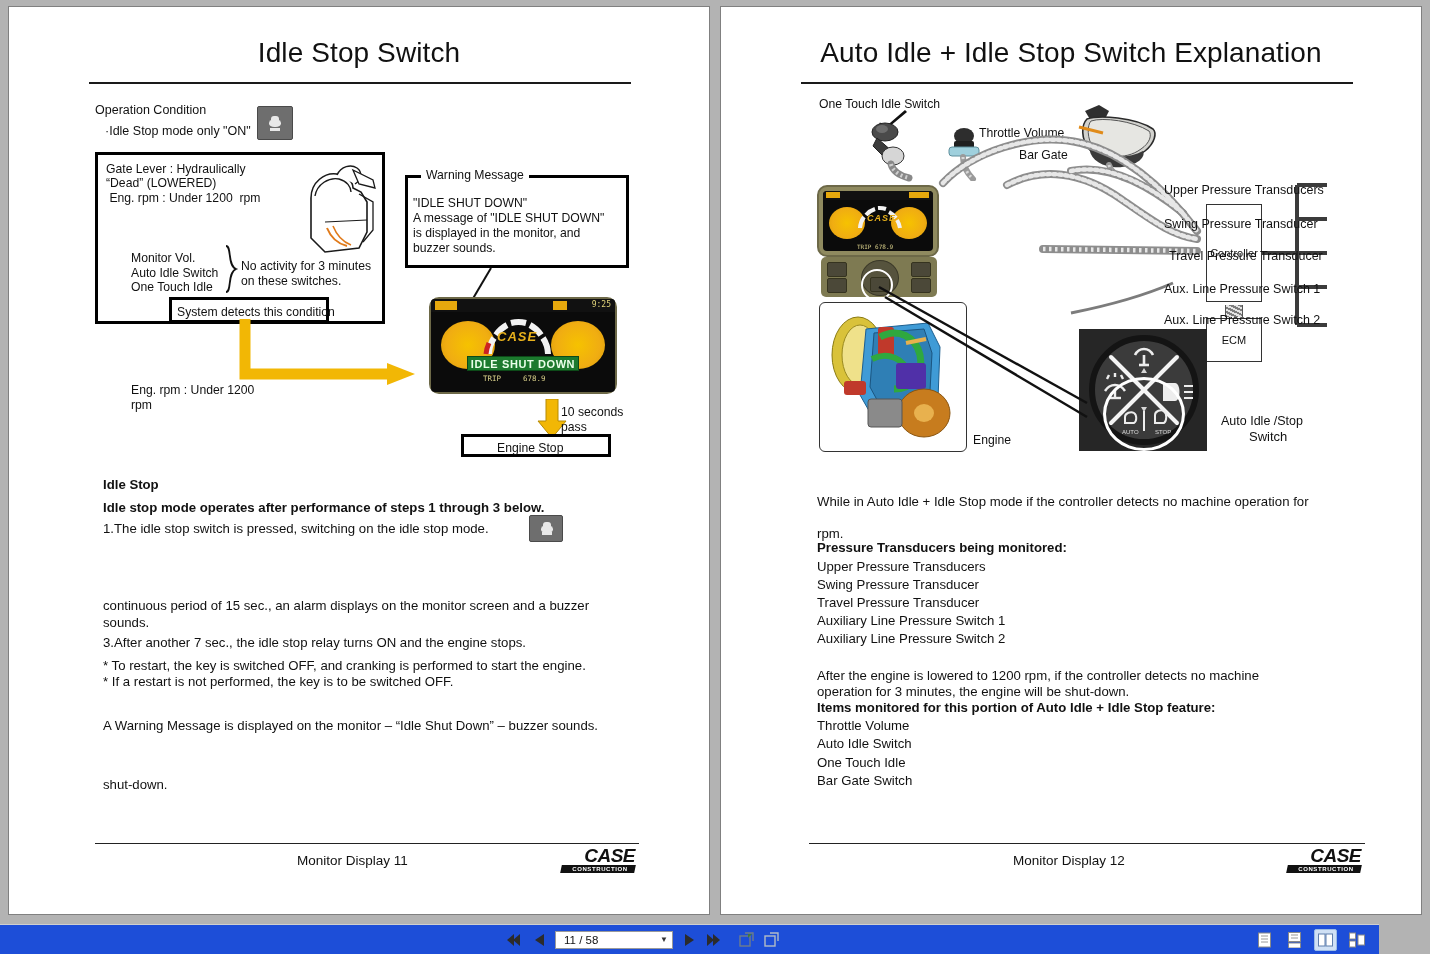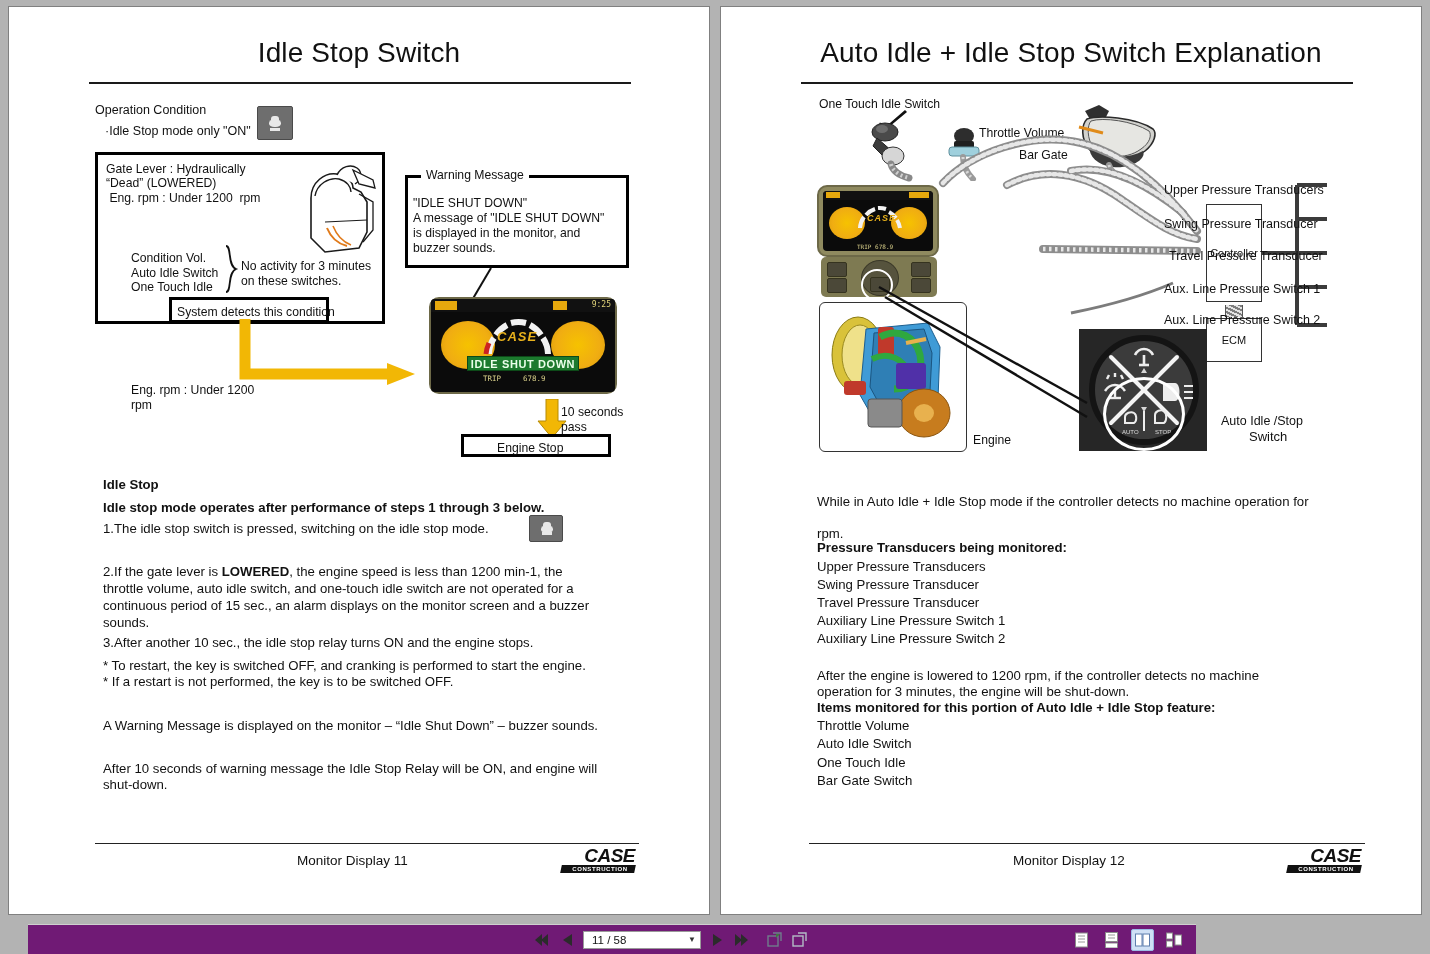--- a/index.html
+++ b/index.html
@@ -195,24 +195,24 @@
     transform:skewX(-12deg);
   }
   .case-logo .csub{
     position:absolute;left:8px;top:18px;width:70px;height:8px;
     color:#fff;font-size:6px;font-weight:bold;letter-spacing:.6px;
     text-align:center;line-height:8px;
   }
 
   
   #toolbar{
-    position:absolute;left:0;bottom:0;width:1168px;height:29px;
-    background:#701a75;
+    position:absolute;left:0;bottom:0;width:1379px;height:29px;
+    background:#1d4ed8;
     border-top:1px solid #cfcfcf;
-    display:flex;align-items:center;margin-left:28px;
+    display:flex;align-items:center;
   }
   .tb-center{
     position:absolute;left:505px;top:0;height:29px;display:flex;align-items:center;gap:7px;
   }
   .tb-btn{
     width:18px;height:20px;display:flex;align-items:center;justify-content:center;
     cursor:pointer;color:#2b2b2b;
   }
   .pagebox{
     width:118px;height:18px;background:#fff;border:1px solid #9a9a9a;
@@ -265,21 +265,21 @@
         <path d="M30 36 C30 20 44 10 56 12 C66 13 72 20 72 26 L80 30 L86 40 L86 70 L78 86 L44 90 L30 76 Z" fill="#ffffff" stroke="#1a1a1a" stroke-width="1.6"></path>
         <path d="M34 34 C36 22 48 15 58 17 C66 19 70 25 70 30" fill="none" stroke="#1a1a1a" stroke-width="1.4"></path>
         <path d="M56 13 C60 4 70 2 76 6 C82 10 80 18 74 22" fill="#fff" stroke="#1a1a1a" stroke-width="1.5"></path>
         <path d="M72 8 L92 18 L94 26 L78 22 Z" fill="#fff" stroke="#1a1a1a" stroke-width="1.3"></path>
         <path d="M44 60 L86 58" fill="none" stroke="#1a1a1a" stroke-width="1.2"></path>
         <path d="M46 66 C50 76 58 82 66 84" fill="none" stroke="#e07a1a" stroke-width="2"></path>
         <path d="M52 64 C56 74 62 80 70 83" fill="none" stroke="#e07a1a" stroke-width="1.6"></path>
         <path d="M78 32 L92 40 L92 68 L82 80" fill="none" stroke="#1a1a1a" stroke-width="1.3"></path>
       </svg>
 
-      <div class="t" style="left:122px;top:243px;">Condition Vol.</div>
+      <div class="t" style="left:122px;top:243px;">Monitor Vol.</div>
       <div class="t" style="left:122px;top:258px;">Auto Idle Switch</div>
       <div class="t" style="left:122px;top:272px;">One Touch Idle</div>
 
       <svg style="position:absolute;left:214px;top:238px;" width="16" height="48" viewBox="0 0 16 48">
         <path d="M3 1 C9 1 4 20 13 24 C4 28 9 47 3 47" fill="none" stroke="#111" stroke-width="1.8"></path>
       </svg>
       <div class="t" style="left:232px;top:251px;">No activity for 3 minutes</div>
       <div class="t" style="left:232px;top:266px;">on these switches.</div>
 
       <div class="bx bx-thick" style="left:160px;top:290px;width:160px;height:26px;"></div>
@@ -346,34 +346,29 @@
       <div class="body-t" style="left:94px;top:513px;">1.The idle stop switch is pressed, switching on the idle stop mode.</div>
 
       <div class="sw-btn" style="left:520px;top:508px;width:34px;height:27px;border-radius:2px;">
         <div class="sw-glyph" style="width:10px;height:13px;">
           <div class="cap"></div>
             <div class="bodyp"></div>
             <div class="base"></div>
         </div>
       </div>
 
-      <div class="body-t" style="left:94px;top:556px;">
-        <span>2.If the gate lever is </span><span class="bold">LOWERED</span><span>, the engine speed is less than 1200 min-1, the</span>
-      </div>
-      <div class="body-t" style="left:94px;top:573px;">throttle volume, auto idle switch, and one-touch idle switch are not operated for a</div>
       <div class="body-t" style="left:94px;top:590px;">continuous period of 15 sec., an alarm displays on the monitor screen and a buzzer</div>
       <div class="body-t" style="left:94px;top:607px;">sounds.</div>
-      <div class="body-t" style="left:94px;top:627px;">3.After another 10 sec., the idle stop relay turns ON and the engine stops.</div>
+      <div class="body-t" style="left:94px;top:627px;">3.After another 7 sec., the idle stop relay turns ON and the engine stops.</div>
 
       <div class="body-t" style="left:94px;top:650px;">* To restart, the key is switched OFF, and cranking is performed to start the engine.</div>
       <div class="body-t" style="left:94px;top:666px;">* If a restart is not performed, the key is to be switched OFF.</div>
 
       <div class="body-t" style="left:94px;top:710px;">A Warning Message is displayed on the monitor – “Idle Shut Down” – buzzer sounds.</div>
 
-      <div class="body-t" style="left:94px;top:753px;">After 10 seconds of warning message the Idle Stop Relay will be ON, and engine will</div>
       <div class="body-t" style="left:94px;top:769px;">shut-down.</div>
 
       <div class="foot-rule" style="left:86px;width:544px;top:836px;"></div>
       <div class="foot-txt" style="left:288px;top:846px;">Monitor Display 11</div>
       <div class="case-logo" style="left:548px;top:840px;">
         <div class="ctext">CASE</div>
         <div class="cbar"></div>
         <div class="csub">CONSTRUCTION</div>
       </div>
 

